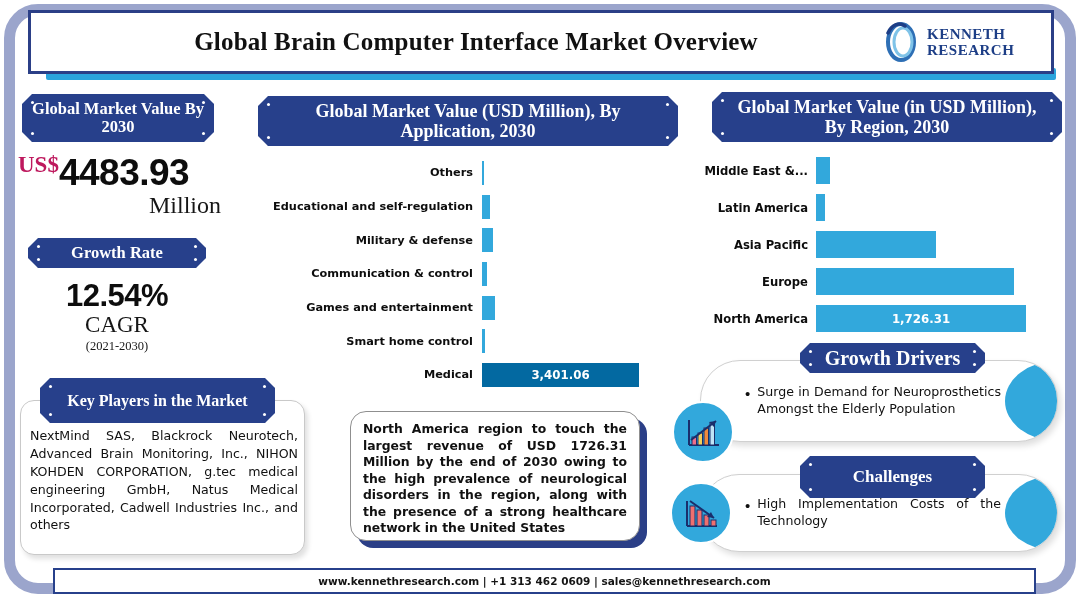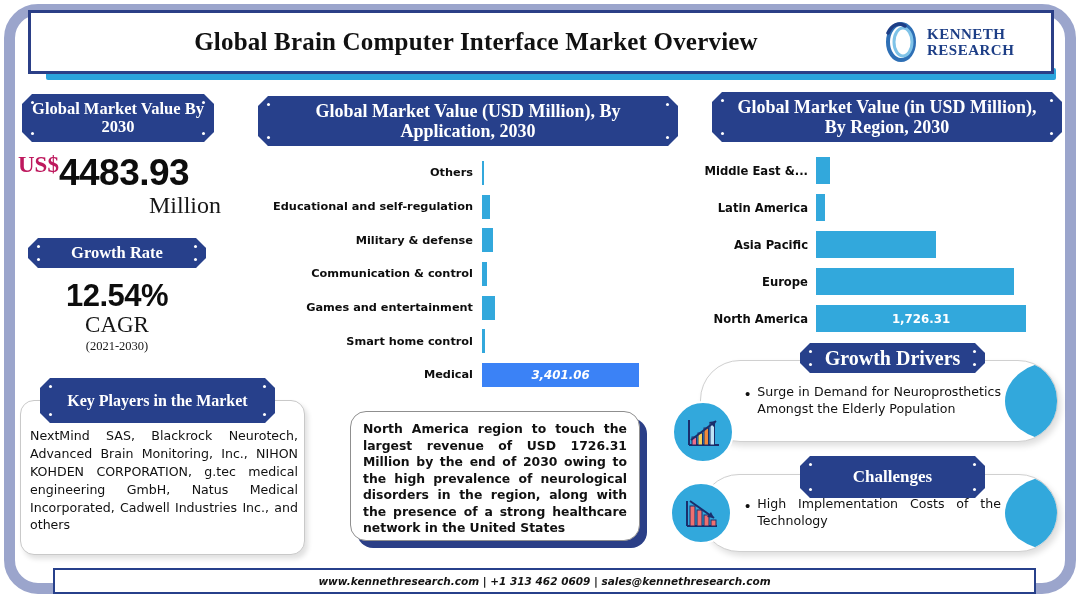--- a/index.html
+++ b/index.html
@@ -214,21 +214,21 @@
     font-size: 12.6px; color: #111111; line-height: 1.34;
     text-align: justify;
   }
   .rb-gd { left: 800px; top: 343px; width: 185px; height: 30px; font-size: 20px; z-index: 8; }
   .rb-ch { left: 800px; top: 456px; width: 185px; height: 42px; font-size: 17px; z-index: 8; }
 
   
   .footer {
     position: absolute; left: 53px; top: 568px; width: 983px; height: 26px;
     background: #ffffff; border: 2px solid #27408B;
-    display: flex; align-items: center; justify-content: center; font-style: italic;
+    display: flex; align-items: center; justify-content: center;
   }
   .footer-text {
     font-family: "DejaVu Sans", sans-serif;
     font-size: 10.5px; font-weight: bold; color: #141414;
   }
 </style>
 </head>
 <body>
 
 <div class="page">
@@ -330,21 +330,21 @@
       </div>
       <div class="bar-row">
         <div class="bar-label">Smart home control</div>
         <div class="bar-track">
           <div class="bar" style="width: 3.00054px; background: rgb(50, 168, 220);"></div>
         </div>
       </div>
       <div class="bar-row">
         <div class="bar-label">Medical</div>
         <div class="bar-track">
-          <div class="bar" style="width: 157px; background: #3b82f6; font-style: italic;">
+          <div class="bar" style="width: 157px; background: #0369a1;">
             <span class="bar-value">3,401.06</span>
           </div>
         </div>
       </div>
     </div>
 
   <div class="ribbon rb-reg">
     <span class="dot dot-tl"></span>
     <span class="dot dot-tr"></span>
     <span class="dot dot-bl"></span>

